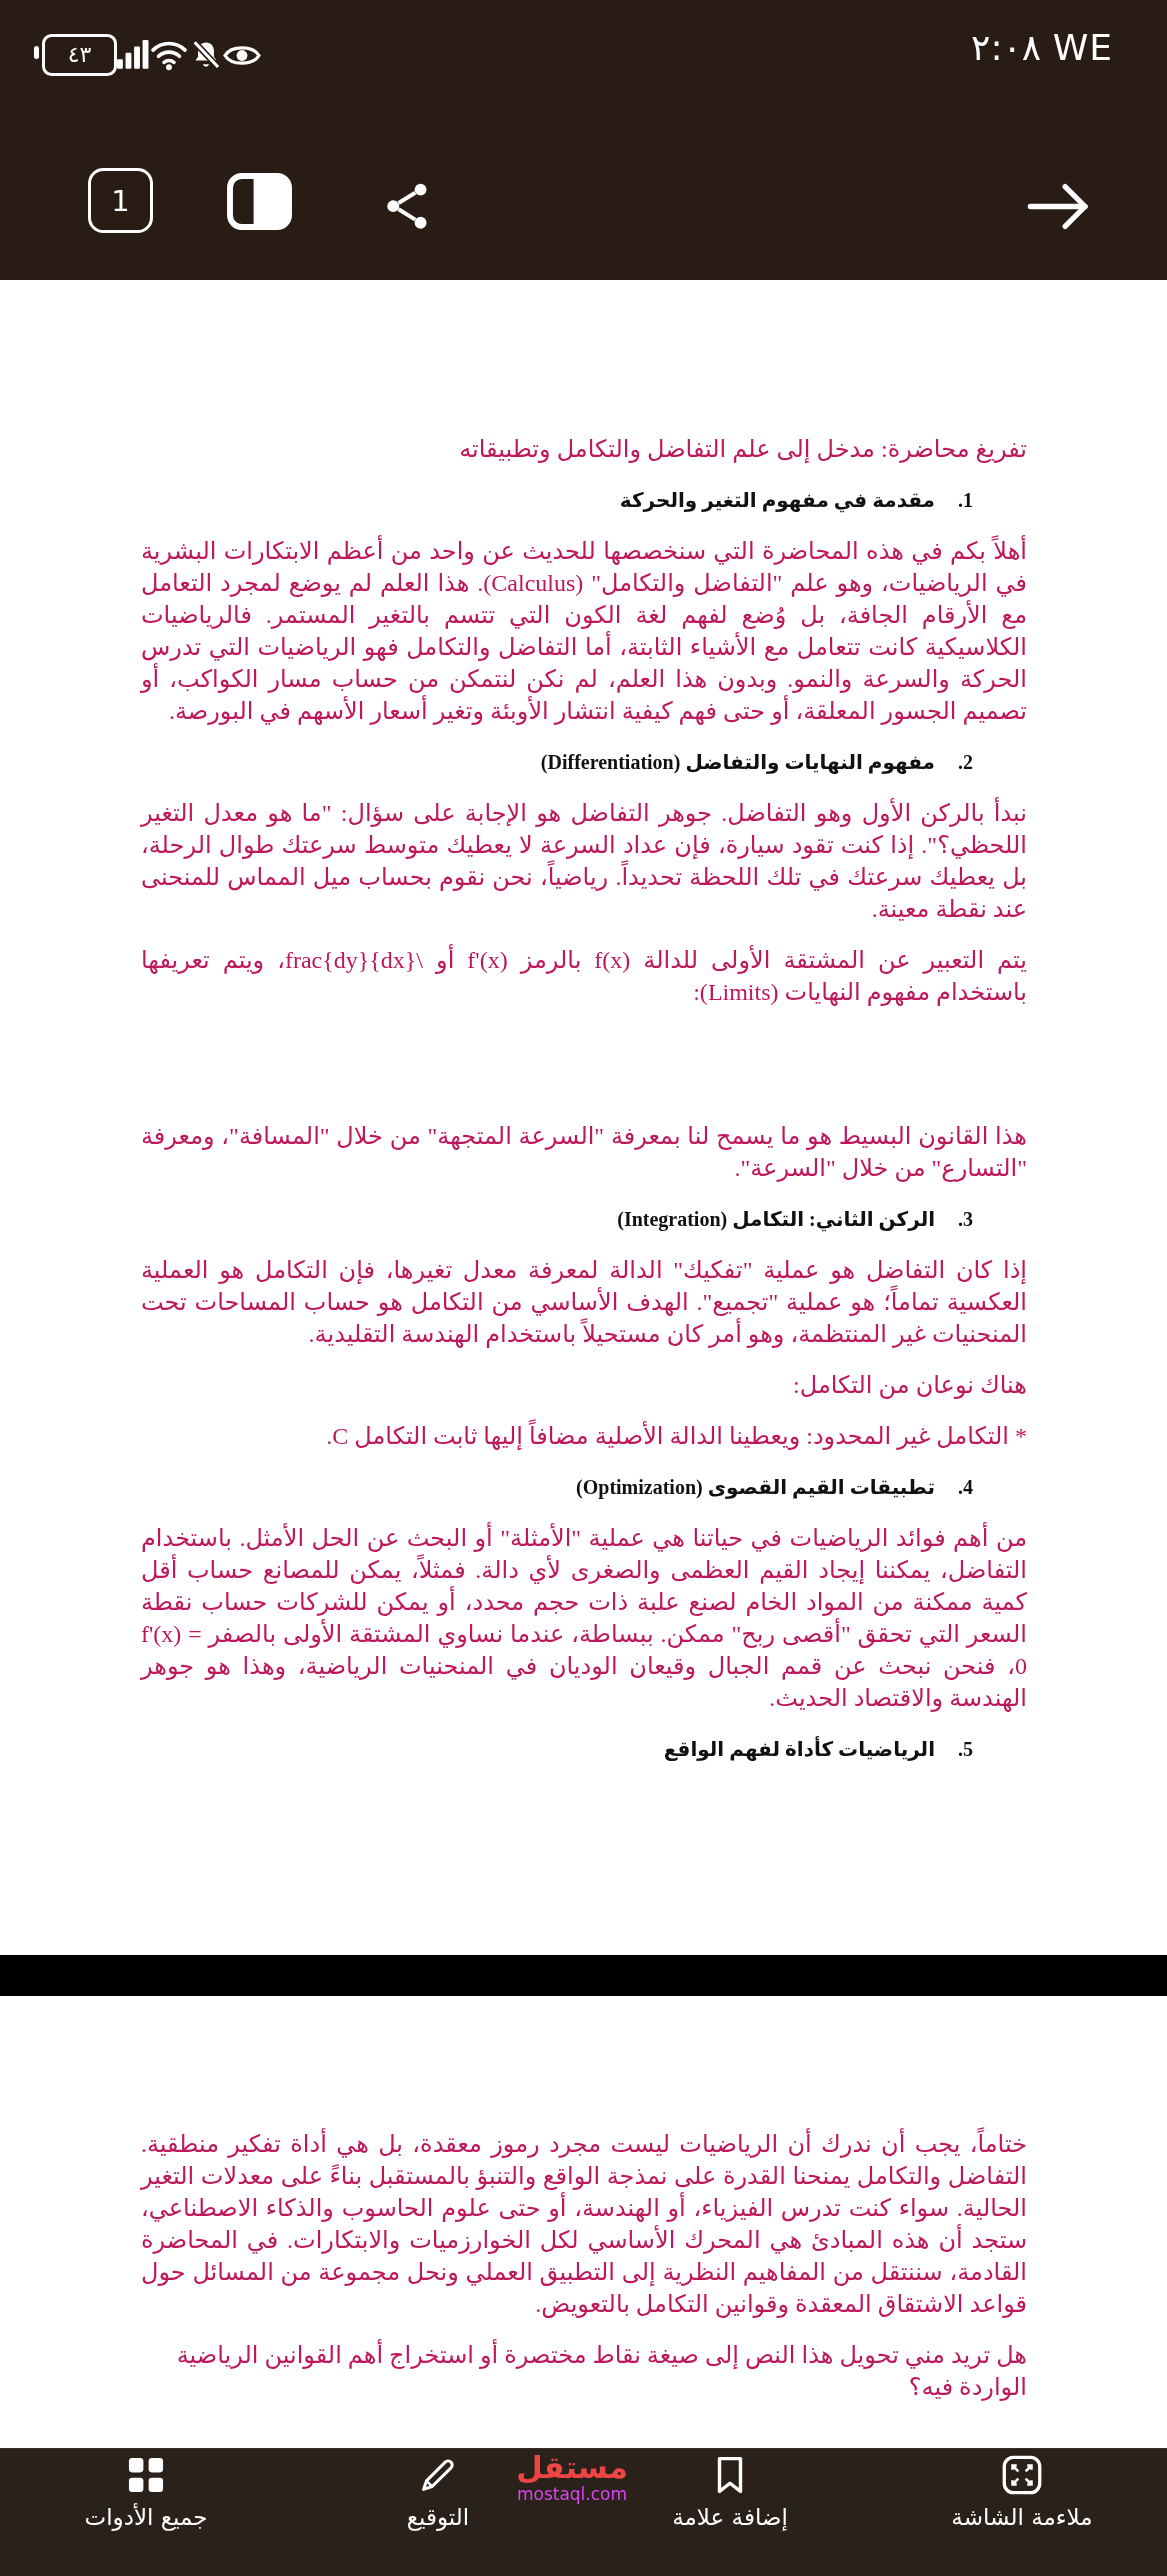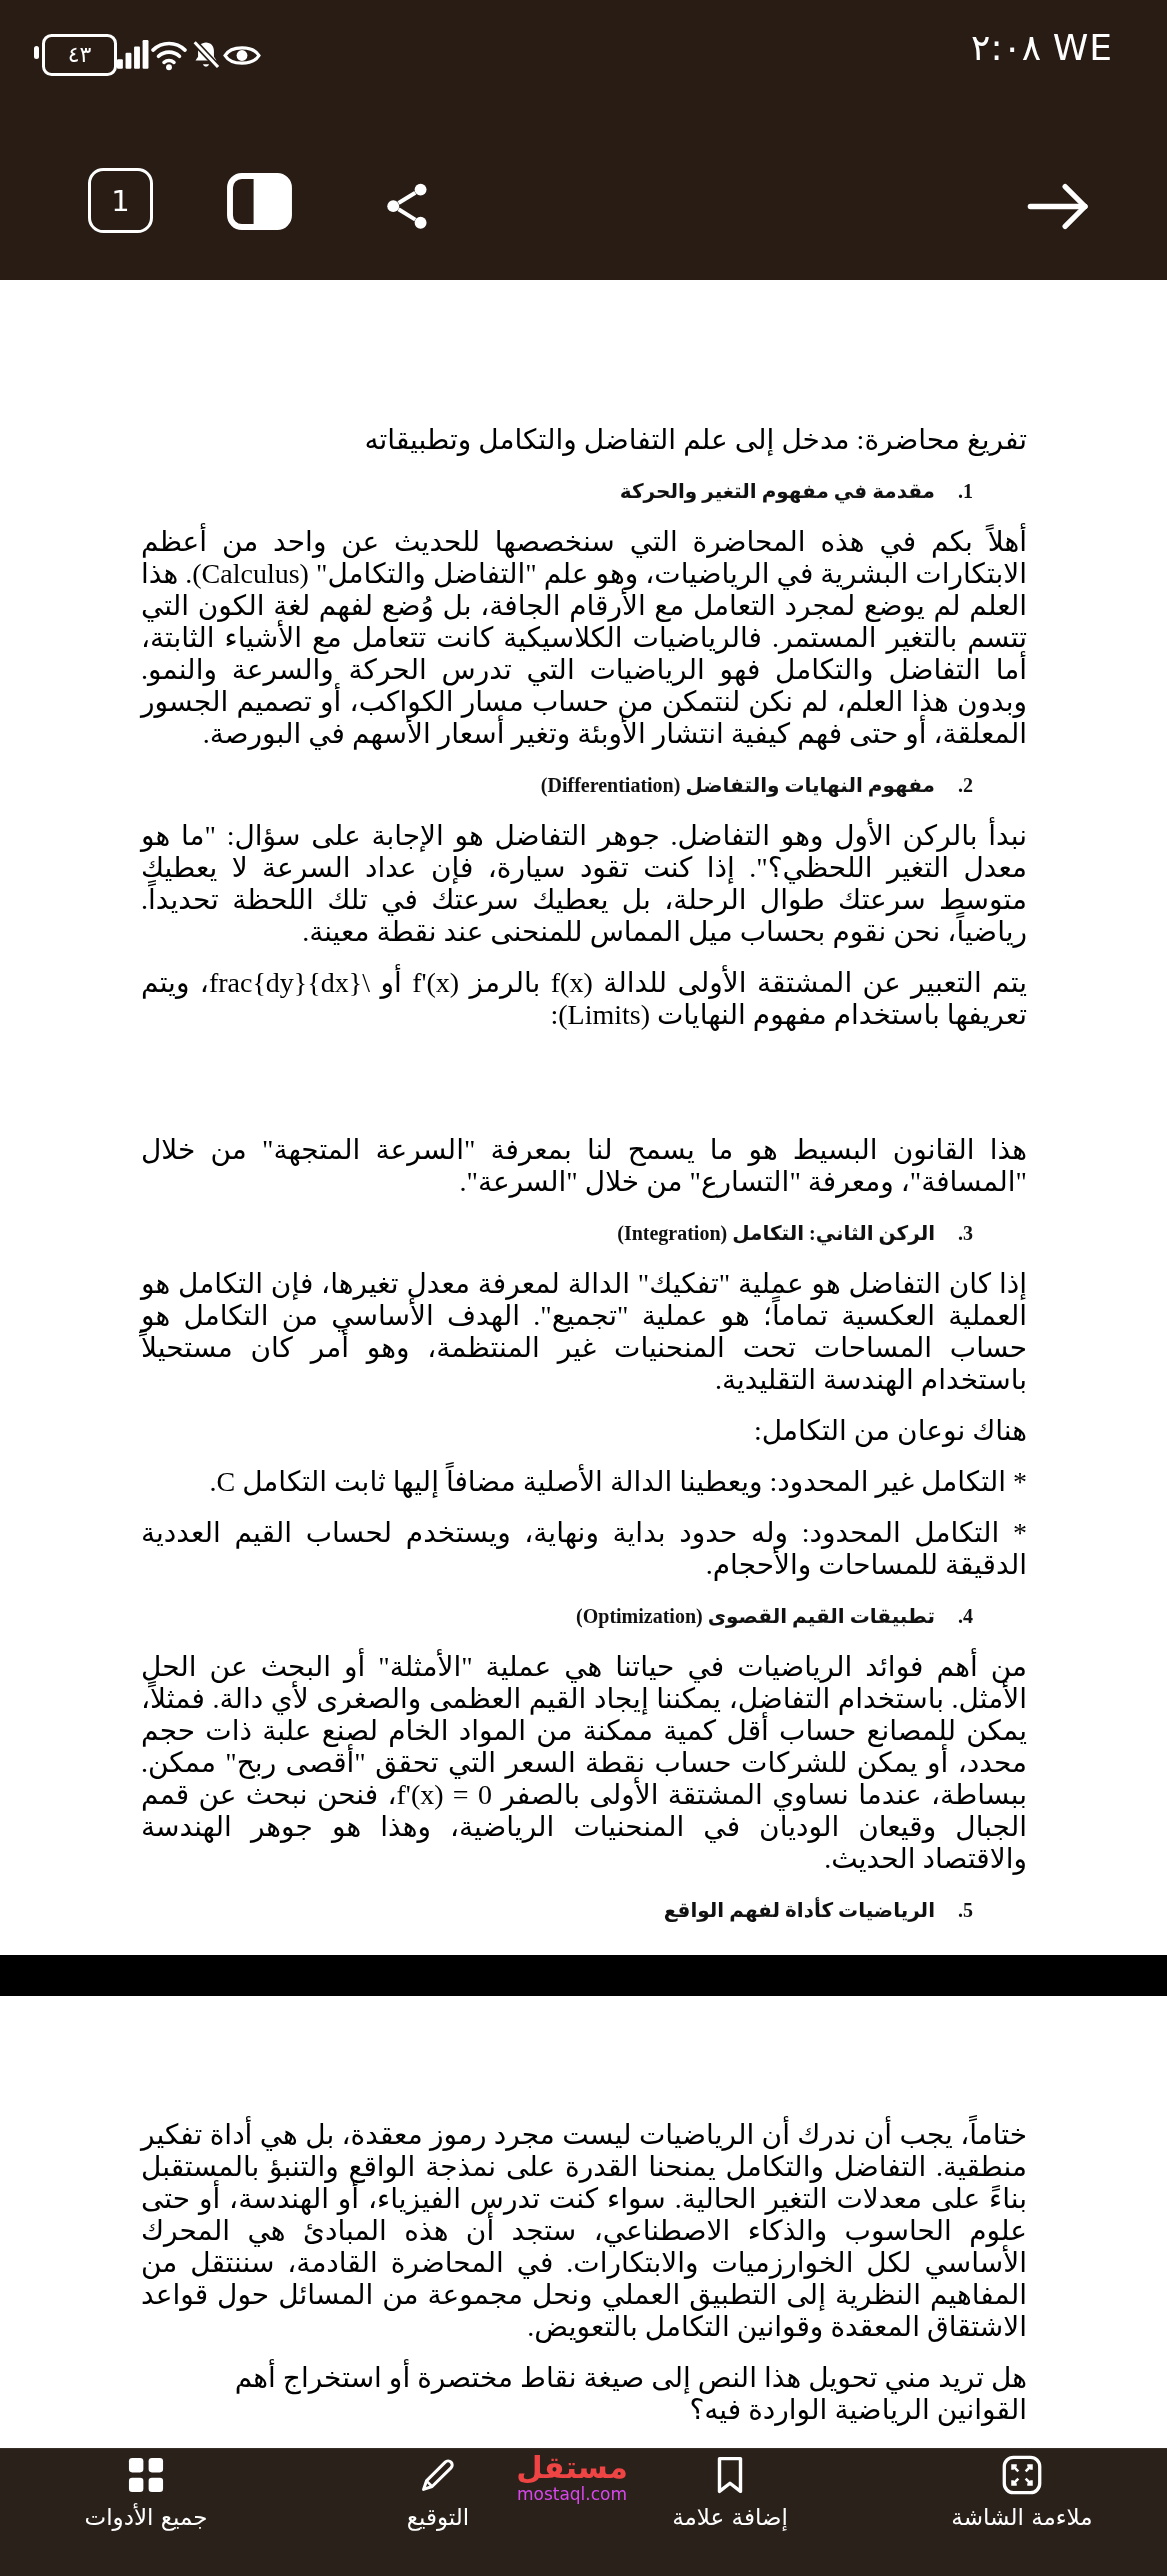--- a/index.html
+++ b/index.html
@@ -21,21 +21,21 @@
   .tb-reading{left:225px;}
   .tb-share{left:380px;top:27px;}
   .tb-arrow{right:73px;top:29px;}
 
   
   .page{position:absolute;left:0;width:1168px;background:#fff;box-sizing:border-box;direction:rtl;overflow:hidden;}
   .page1{top:280px;height:1675px;padding:141px 141px 0 141px;}
   .gap-band{position:absolute;top:1955px;left:0;width:1168px;height:41px;background:#000;}
   .page2{top:1996px;height:452px;padding:120px 141px 0 141px;}
 
-  .page p{margin:3px 0 19px 0;font-size:28px;line-height:32px;color:#000000;text-align:justify;
+  .page p{margin:12px 0 19px 0;font-size:24px;line-height:32px;color:#be185d;text-align:justify;
           font-family:"Liberation Serif","DejaVu Sans",serif;}
   .doc-title{text-align:right !important;}
   .heading{display:flex;gap:23px;margin:0 0 19px 0;padding-right:54px;font-size:20px;line-height:32px;
            font-weight:700;color:#111;font-family:"Liberation Serif","DejaVu Sans",serif;}
   .formula-gap{height:81px;}
   .last-line{text-align:right !important;}
 
   
   .bottombar{position:absolute;top:2448px;left:0;width:1168px;height:128px;background:#2b211b;
              display:flex;border-top:1px solid rgba(255,255,255,0.06);}
@@ -138,21 +138,20 @@
 
     <p>هذا القانون البسيط هو ما يسمح لنا بمعرفة "السرعة المتجهة" من خلال "المسافة"، ومعرفة "التسارع" من خلال "السرعة".</p>
 
     <div class="heading">
       <span class="h-num">3.</span>
       <span>الركن الثاني: التكامل (Integration)</span>
     </div>
     <p>إذا كان التفاضل هو عملية "تفكيك" الدالة لمعرفة معدل تغيرها، فإن التكامل هو العملية العكسية تماماً؛ هو عملية "تجميع". الهدف الأساسي من التكامل هو حساب المساحات تحت المنحنيات غير المنتظمة، وهو أمر كان مستحيلاً باستخدام الهندسة التقليدية.</p>
     <p>هناك نوعان من التكامل:</p>
     <p>* التكامل غير المحدود: ويعطينا الدالة الأصلية مضافاً إليها ثابت التكامل C.</p>
-    <p>* التكامل المحدود: وله حدود بداية ونهاية، ويستخدم لحساب القيم العددية الدقيقة للمساحات والأحجام.</p>
 
     <div class="heading">
       <span class="h-num">4.</span>
       <span>تطبيقات القيم القصوى (Optimization)</span>
     </div>
     <p>من أهم فوائد الرياضيات في حياتنا هي عملية "الأمثلة" أو البحث عن الحل الأمثل. باستخدام التفاضل، يمكننا إيجاد القيم العظمى والصغرى لأي دالة. فمثلاً، يمكن للمصانع حساب أقل كمية ممكنة من المواد الخام لصنع علبة ذات حجم محدد، أو يمكن للشركات حساب نقطة السعر التي تحقق "أقصى ربح" ممكن. ببساطة، عندما نساوي المشتقة الأولى بالصفر f'(x) = 0، فنحن نبحث عن قمم الجبال وقيعان الوديان في المنحنيات الرياضية، وهذا هو جوهر الهندسة والاقتصاد الحديث.</p>
 
     <div class="heading">
       <span class="h-num">5.</span>
       <span>الرياضيات كأداة لفهم الواقع</span>

